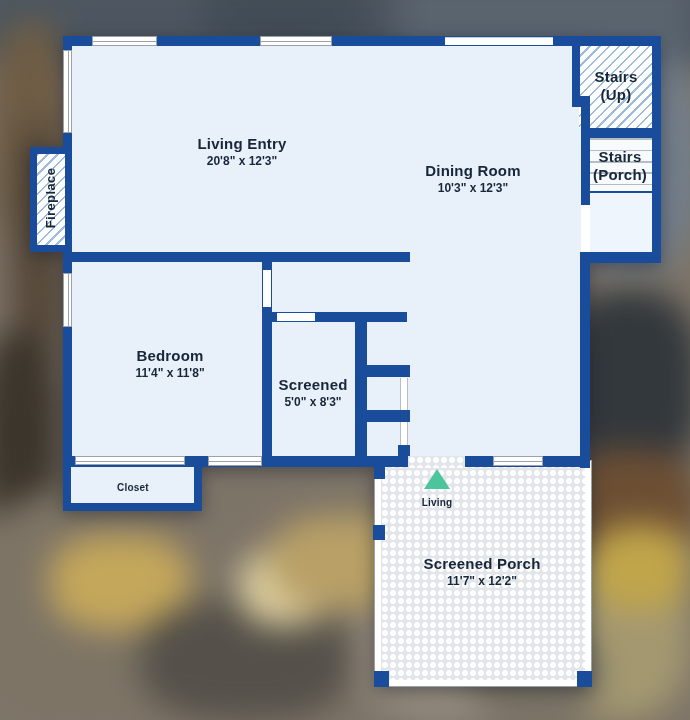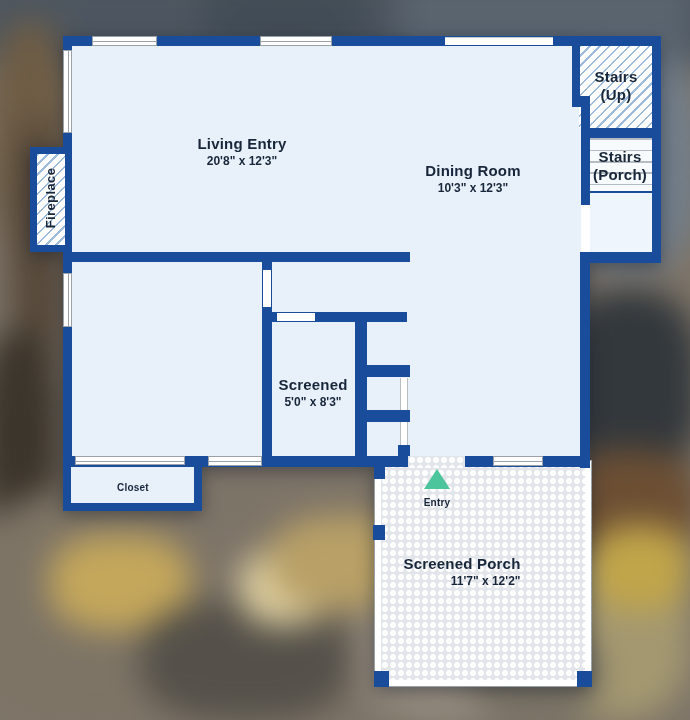--- a/index.html
+++ b/index.html
@@ -131,38 +131,42 @@
     <div id="entry-triangle" style="left:424px;top:469px;"></div>
 
     <div class="lbl" style="left:242px;top:152px;">
       <div class="nm">Living Entry</div>
       <div class="dm">20'8" x 12'3"</div>
     </div>
     <div class="lbl" style="left:473px;top:152px;margin-top:27px;">
       <div class="nm">Dining Room</div>
       <div class="dm">10'3" x 12'3"</div>
     </div>
+    <div class="lbl" style="left:170px;top:364px;">
+      <div class="nm">Bedroom</div>
+      <div class="dm">11'4" x 11'8"</div>
+    </div>
     <div class="lbl" style="left:313px;top:393px;">
       <div class="nm">Screened</div>
       <div class="dm">5'0" x 8'3"</div>
     </div>
-    <div class="lbl" style="left:462px;top:572px;text-align:right;">
+    <div class="lbl" style="left:482px;top:572px;">
       <div class="nm">Screened Porch</div>
       <div class="dm">11'7" x 12'2"</div>
     </div>
     <div class="lbl" style="left:616px;top:86px;">
       <div class="nm">Stairs</div>
       <div class="nm">(Up)</div>
     </div>
     <div class="lbl" style="left:620px;top:166px;">
       <div class="nm">Stairs</div>
       <div class="nm">(Porch)</div>
     </div>
     <div class="lbl small" style="left:133px;top:488px;">
       <div class="nm">Closet</div>
     </div>
     <div class="lbl small" style="left:437px;top:503px;">
-      <div class="nm">Entry</div>
+      <div class="nm">Living</div>
     </div>
     <div class="lbl" id="lbl-fireplace" style="left:50px;top:198px;">Fireplace</div>
 
   </div>
 </div>
 
 </body></html>

